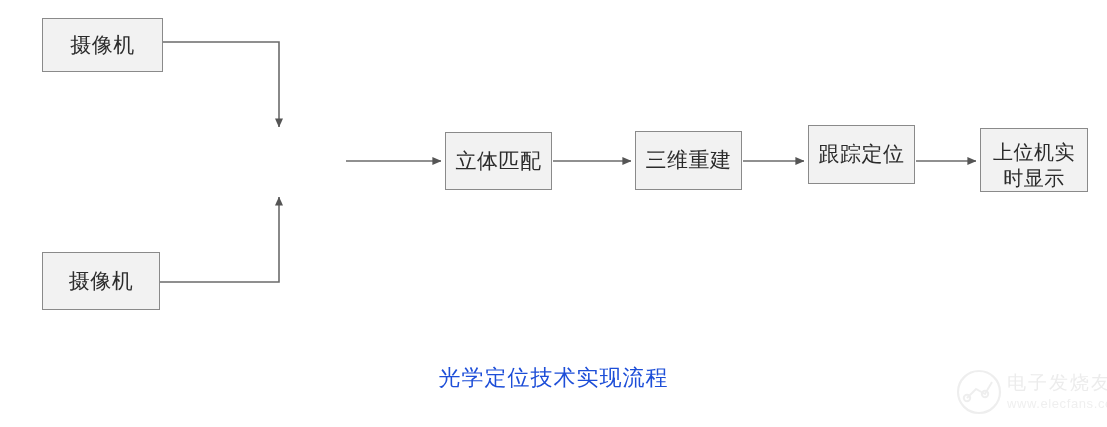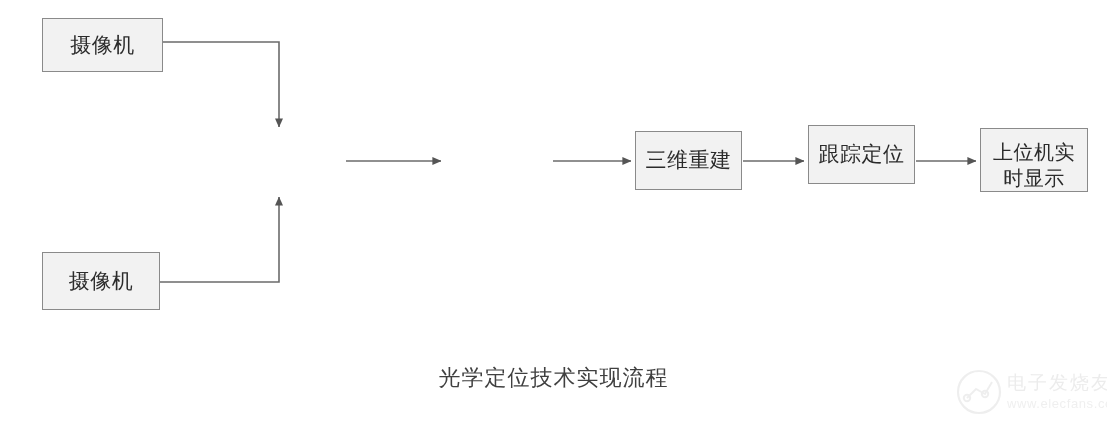--- a/index.html
+++ b/index.html
@@ -53,21 +53,21 @@
     line-height: 1.30;
     align-items: flex-end;
   }
   #caption {
     position: absolute;
     left: 0;
     top: 363px;
     width: 1107px;
     text-align: center;
     font-size: 22px;
-    color: #404040;
+    color: #1d4ed8;
     letter-spacing: 1px;
     font-family: "Liberation Serif", "DejaVu Serif", serif;
     z-index: 3;
   }
   #watermark {
     position: absolute;
     left: 955px;
     top: 366px;
     width: 152px;
     height: 58px;
@@ -141,20 +141,23 @@
 
   <div class="node" style="left:42px; top:18px; width:121px; height:54px;">
     <span class="node-label">摄像机</span>
   </div>
 
   <div class="node" style="left:42px; top:252px; width:118px; height:58px;">
     <span class="node-label">摄像机</span>
   </div>
 
 
+  <div class="node" style="left:445px; top:132px; width:107px; height:58px;">
+    <span class="node-label">立体匹配</span>
+  </div>
 
   <div class="node" style="left:635px; top:131px; width:107px; height:59px;">
     <span class="node-label">三维重建</span>
   </div>
 
   <div class="node" style="left:808px; top:125px; width:107px; height:59px;">
     <span class="node-label">跟踪定位</span>
   </div>
 
   <div class="node two-line" style="left:980px; top:128px; width:108px; height:64px;">

